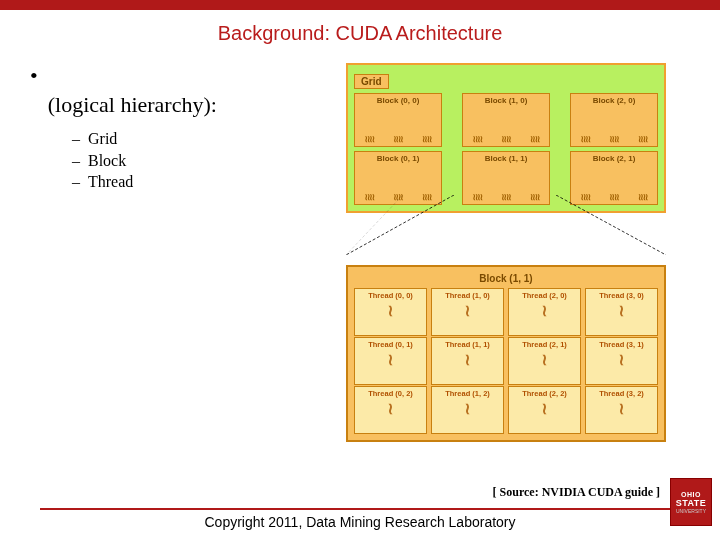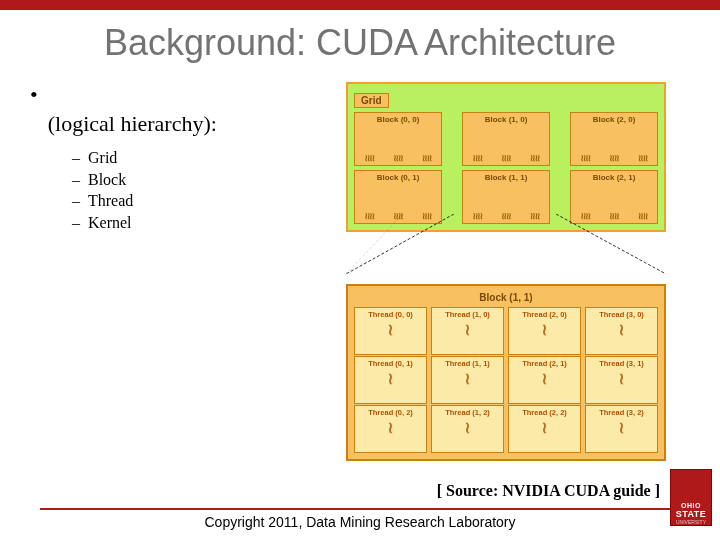--- a/index.html
+++ b/index.html
@@ -11,22 +11,22 @@
     position: relative;
     overflow: hidden;
   }
   .top-bar {
     width: 100%;
     height: 10px;
     background: #b01919;
   }
   .title {
     font-family: Arial, Helvetica, sans-serif;
-    font-size: 36px;
-    color: #737373;
+    font-size: 20px;
+    color: #b91c1c;
     text-align: center;
     margin-top: 12px;
     font-weight: normal;
   }
   .content {
     display: flex;
     padding: 18px 30px 0 30px;
     gap: 16px;
   }
   .left {
@@ -163,21 +163,21 @@
     left: 0; right: 0; top: 14px;
     font-size: 16px;
     color: #b87020;
     text-align: center;
     line-height: 1;
   }
   .source {
     position: absolute;
     bottom: 40px;
     right: 60px;
-    font-size: 16px;
+    font-size: 12px;
     font-weight: bold;
   }
   .footer {
     position: absolute;
     bottom: 10px;
     width: 100%;
     text-align: center;
     font-family: Arial, sans-serif;
     font-size: 14px;
     color: #000;
@@ -186,26 +186,26 @@
     border-top: 2px solid #b01919;
     display: inline-block;
     padding-top: 4px;
     width: 640px;
   }
   .logo {
     position: absolute;
     right: 8px;
     bottom: 14px;
     width: 42px;
-    height: 57px;
+    height: 48px;
     background: #b01919;
     display: flex;
     flex-direction: column;
     align-items: center;
-    justify-content: flex-end;
+    justify-content: center;
     border: 1px solid #800;
   }
   .logo .t1 { color:#fff; font-family: Arial; font-size:7px; font-weight:bold; letter-spacing:0.5px;}
   .logo .t2 { color:#fff; font-family: Arial; font-size:9px; font-weight:bold; letter-spacing:0.5px;}
   .logo .t3 { color:#ccc; font-family: Arial; font-size:5px;}
 </style>
 </head>
 <body>
 
 <div class="top-bar"></div>
@@ -218,21 +218,20 @@
       <span class="dot">•</span>
       <span>
         <br>
         <span>(logical hierarchy):</span>
       </span>
     </div>
     <div class="sub-list">
       <div class="sub-item"><span class="dash">–</span><span>Grid</span></div>
       <div class="sub-item"><span class="dash">–</span><span>Block</span></div>
       <div class="sub-item"><span class="dash">–</span><span>Thread</span></div>
-      <div class="sub-item"><span class="dash">–</span><span>Kernel</span></div>
     </div>
   </div>
 
   <div class="right">
     <div class="grid-outer">
       <div class="grid-label">Grid</div>
       <div class="grid-rows">
         <div class="grid-row">
           <div class="block-cell"><span>Block (0, 0)</span><div class="waves">
                 <span>≀≀≀≀</span>

